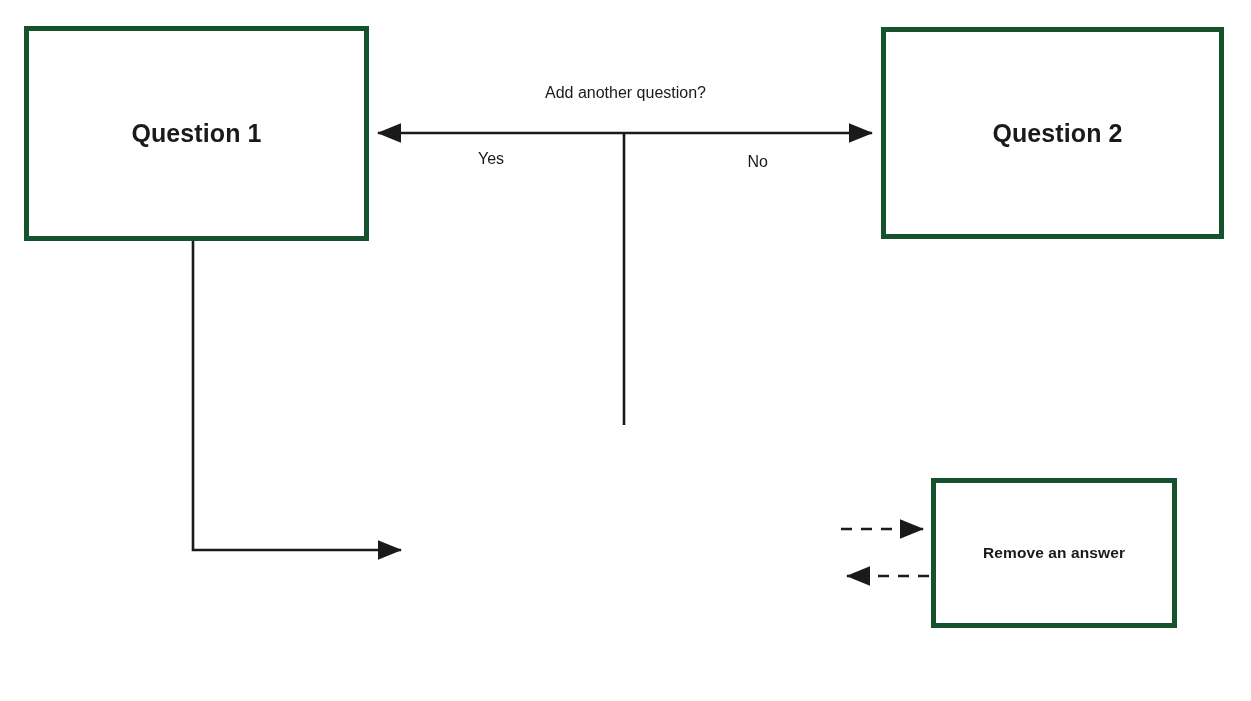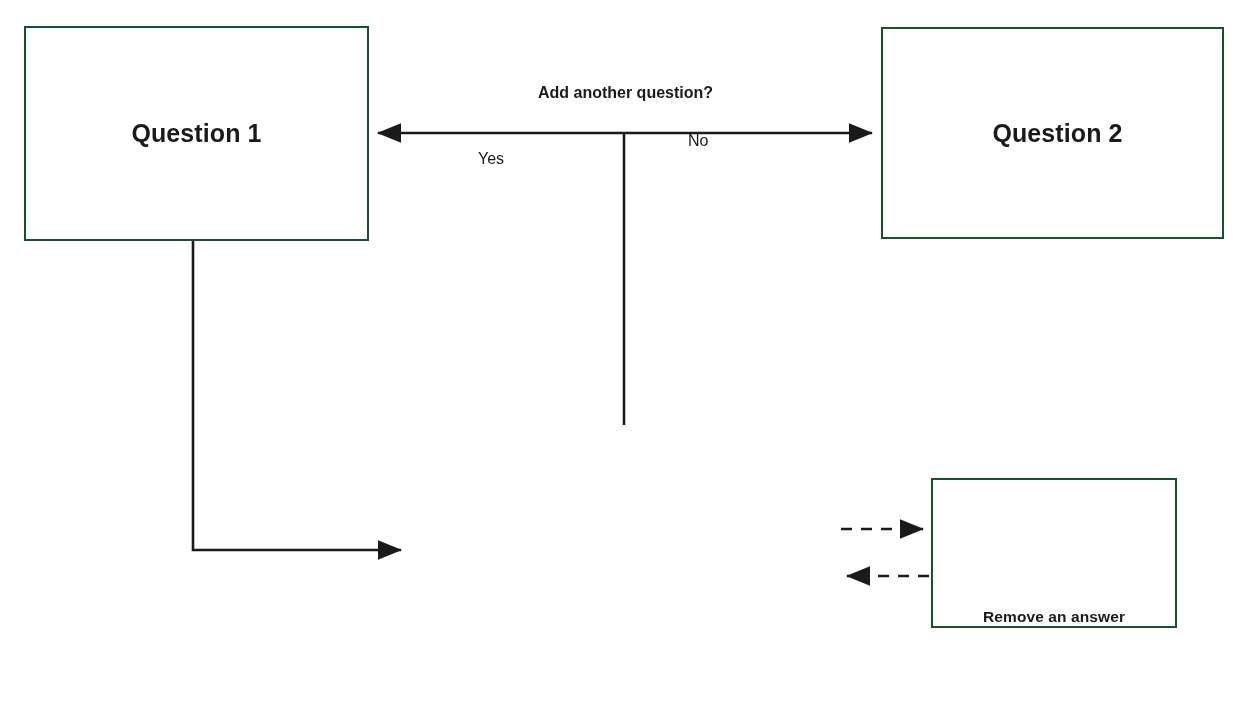--- a/index.html
+++ b/index.html
@@ -15,21 +15,21 @@
   #canvas {
     position: relative;
     width: 1251px;
     height: 701px;
     background: #ffffff;
     overflow: hidden;
   }
   .node {
     position: absolute;
     box-sizing: border-box;
-    border: 2px solid #14532d;
+    border: 5px solid #14532d;
     background: #ffffff;
     display: flex;
     align-items: center;
     justify-content: center;
     text-align: center;
     color: #1a1a1a;
     z-index: 3;
   }
   .node-label {
     font-weight: bold;
@@ -53,21 +53,20 @@
     left: 410px;
     top: 425px;
     width: 429px;
     height: 248px;
   }
   #node-remove-answer {
     left: 931px;
     top: 478px;
     width: 246px;
     height: 150px;
-    align-items: flex-end;
   }
   #node-question-1 .node-label,
   #node-question-2 .node-label,
   #node-check-answer .node-label {
     font-size: 25px;
   }
   #node-remove-answer .node-label {
     font-size: 15.5px;
   }
   .edge-layer {
@@ -83,34 +82,34 @@
     color: #1a1a1a;
     white-space: nowrap;
     z-index: 4;
   }
   #edge-label-decision {
     left: 0;
     top: 84px;
     width: 1251px;
     text-align: center;
     font-size: 16px;
-    font-weight: bold;
+    font-weight: normal;
   }
   #edge-label-yes {
     left: 478px;
     top: 150px;
     width: 80px;
     text-align: left;
     font-size: 16px;
   }
   #edge-label-no {
     left: 688px;
-    top: 132px;
+    top: 153px;
     width: 80px;
-    text-align: left;
+    text-align: right;
     font-size: 16px;
   }
 </style>
 </head>
 <body>
 
 <div id="canvas">
 
   <svg class="edge-layer" viewBox="0 0 1251 701" width="1251" height="701" xmlns="http://www.w3.org/2000/svg">
     <defs>

